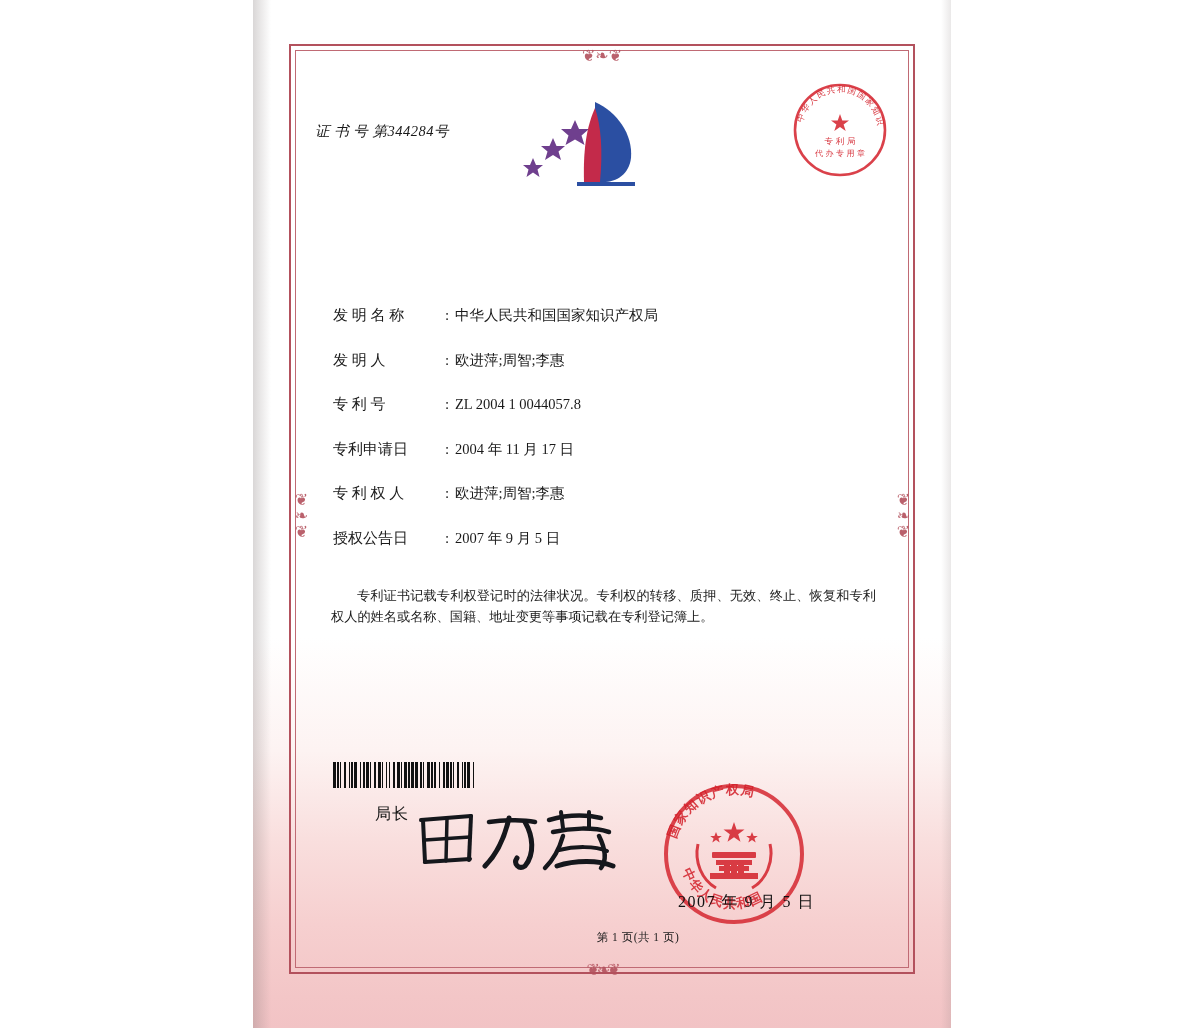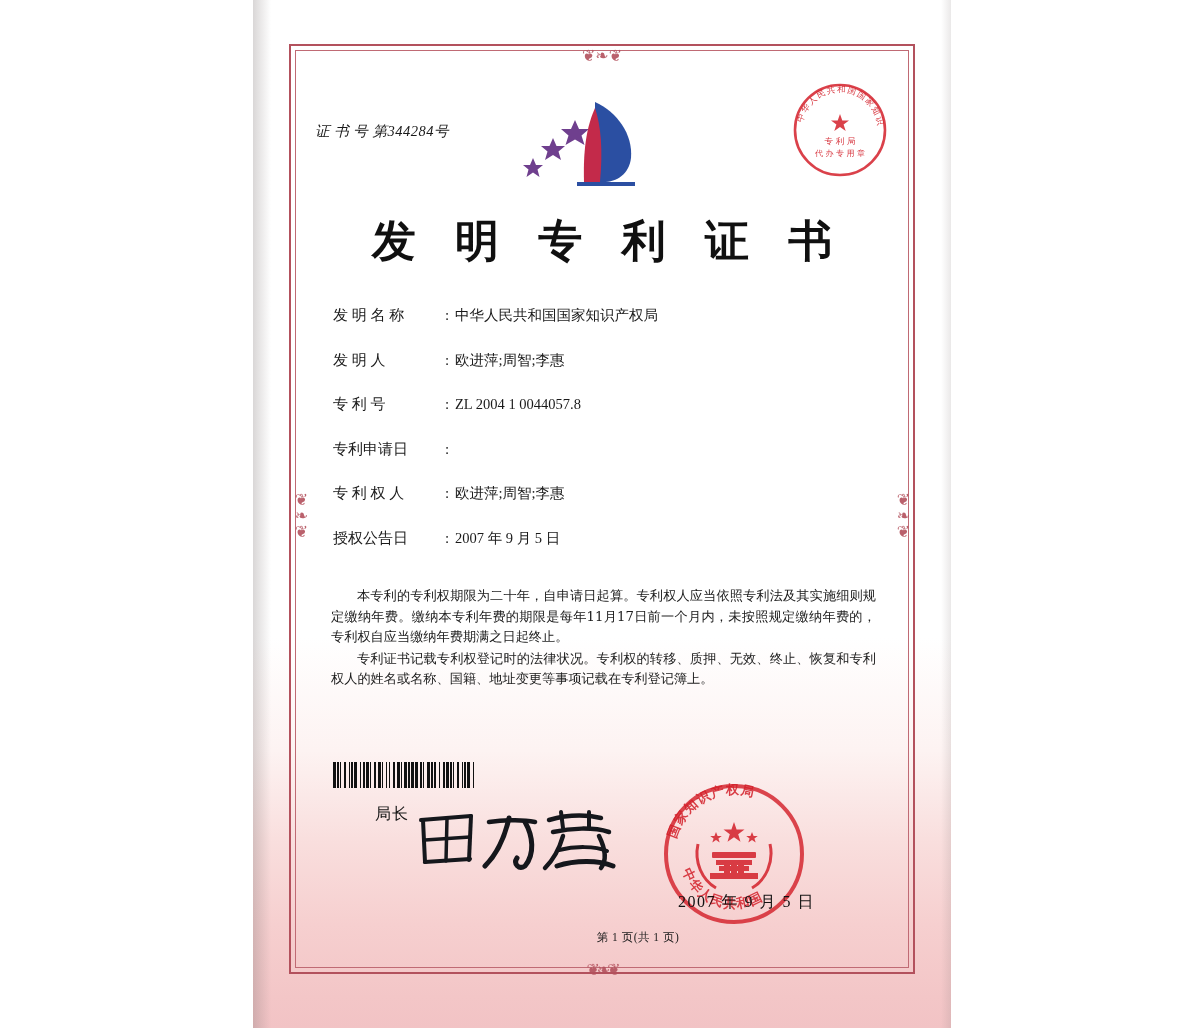--- a/index.html
+++ b/index.html
@@ -286,56 +286,55 @@
       <text font-family="DejaVu Sans, sans-serif" font-size="8.5" fill="#d3202a" opacity=".9" letter-spacing="1.4">
         <textPath href="#tpouter" startOffset="6%">中华人民共和国国家知识产权局</textPath>
       </text>
 
       <polygon points="52,36 54.3,42.4 61,42.4 55.6,46.6 57.7,53 52,49 46.3,53 48.4,46.6 43,42.4 49.7,42.4" fill="#d3202a" opacity=".85"></polygon>
       <text x="52" y="66" text-anchor="middle" font-family="DejaVu Sans, sans-serif" font-size="8.5" fill="#d3202a" opacity=".9">专 利 局</text>
       <text x="52" y="78" text-anchor="middle" font-family="DejaVu Sans, sans-serif" font-size="8" fill="#d3202a" opacity=".9">代 办 专 用 章</text>
     </svg>
   </div>
 
-  <div class="doc-title">发 明 专 利 证 书</div>
 
   <div class="fields">
     <div class="field-row">
       <span class="field-label">发 明 名 称</span>
       <span class="field-colon">:</span>
       <span class="field-value">中华人民共和国国家知识产权局</span>
     </div>
     <div class="field-row">
       <span class="field-label">发 明 人</span>
       <span class="field-colon">:</span>
       <span class="field-value">欧进萍;周智;李惠</span>
     </div>
     <div class="field-row">
       <span class="field-label">专 利 号</span>
       <span class="field-colon">:</span>
       <span class="field-value">ZL 2004 1 0044057.8</span>
     </div>
     <div class="field-row">
       <span class="field-label">专利申请日</span>
       <span class="field-colon">:</span>
+      <span class="field-value">2004 年 11 月 17 日</span>
     </div>
     <div class="field-row">
       <span class="field-label">专 利 权 人</span>
       <span class="field-colon">:</span>
       <span class="field-value">欧进萍;周智;李惠</span>
     </div>
     <div class="field-row">
       <span class="field-label">授权公告日</span>
       <span class="field-colon">:</span>
       <span class="field-value">2007 年 9 月 5 日</span>
     </div>
   </div>
 
   <div class="body-text">
-    <p>本专利的专利权期限为二十年，自申请日起算。专利权人应当依照专利法及其实施细则规定缴纳年费。缴纳本专利年费的期限是每年11月17日前一个月内，未按照规定缴纳年费的，专利权自应当缴纳年费期满之日起终止。</p>
     <p>专利证书记载专利权登记时的法律状况。专利权的转移、质押、无效、终止、恢复和专利权人的姓名或名称、国籍、地址变更等事项记载在专利登记簿上。</p>
   </div>
 
   <div class="barcode">
       <i style="width:3px;background:#111"></i>
       <i style="width:1px;background:transparent"></i>
       <i style="width:2px;background:#111"></i>
       <i style="width:1px;background:transparent"></i>
       <i style="width:1px;background:#111"></i>
       <i style="width:3px;background:transparent"></i>

